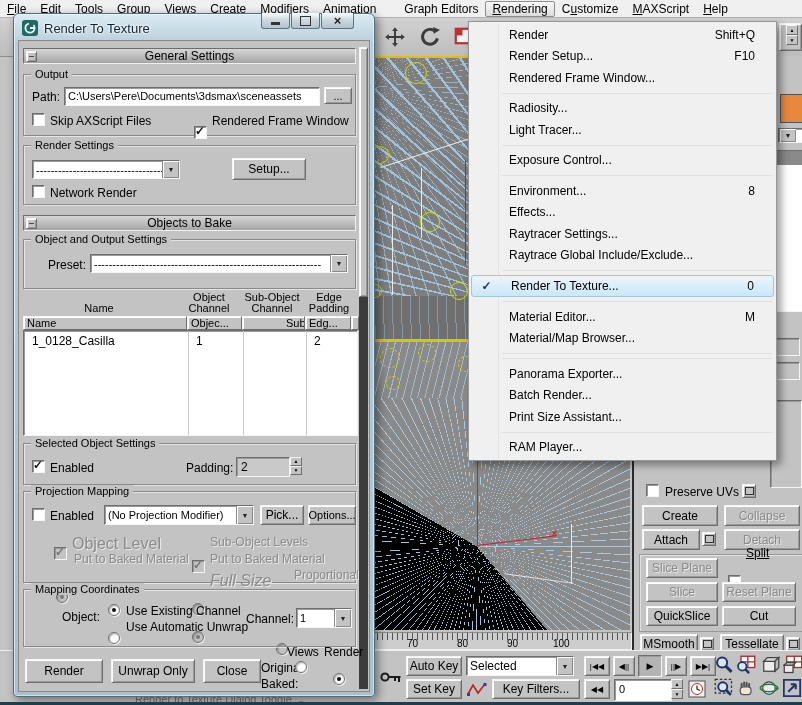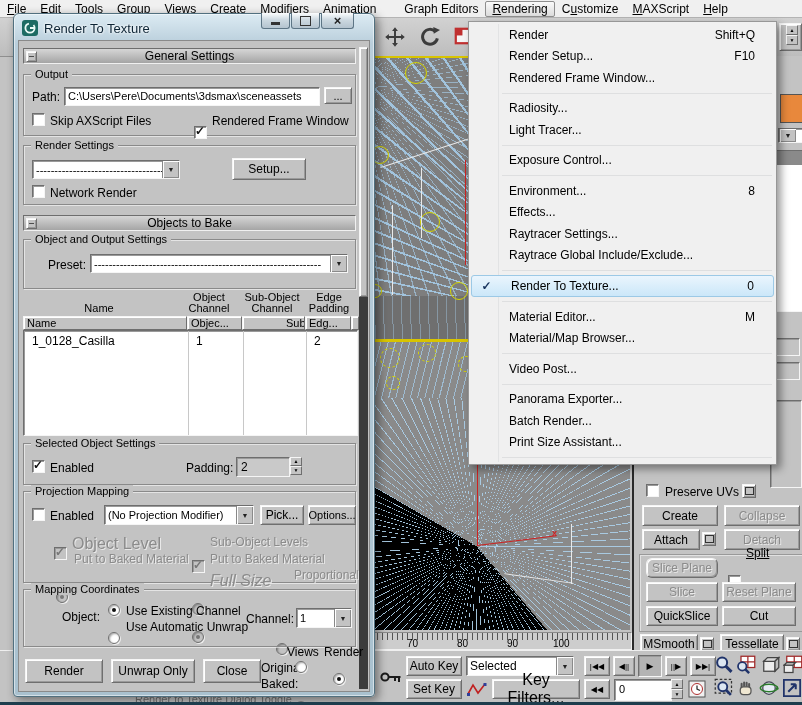--- a/index.html
+++ b/index.html
@@ -190,21 +190,21 @@
     <div class="abs btn" style="left:8px;top:449px;width:76px;height:21px;font-size:12px;">Create</div>
     <div class="abs btn dis" style="left:90px;top:449px;width:76px;height:21px;font-size:12px;">Collapse</div>
 
     <div class="abs btn" style="left:8px;top:473px;width:58px;height:21px;font-size:12px;">Attach</div>
     <div class="abs btn sbox" style="left:68px;top:476px;">
         <span style="width:7px;height:6px;border:1px solid #333;display:block;"></span>
       </div>
     <div class="abs btn dis" style="left:90px;top:473px;width:76px;height:21px;font-size:12px;">Detach</div>
 
     <div class="abs" style="left:5px;top:498px;width:162px;height:76px;border:1px solid #999;box-shadow:inset 1px 1px 0 rgba(255,255,255,.5);"></div>
-    <div class="abs btn dis" style="left:12px;top:502px;width:72px;height:20px;font-size:12px;border-radius:6px;">Slice Plane</div>
+    <div class="abs btn dis" style="left:12px;top:502px;width:72px;height:20px;font-size:12px;">Slice Plane</div>
     <div class="abs cb" style="left:94px;top:506px;"></div>
     <div class="lbl" style="left:112px;top:490px;font-size:12px;text-decoration:underline;">Split</div>
     <div class="abs btn dis" style="left:12px;top:526px;width:72px;height:20px;font-size:12px;text-align:right;">Slice</div>
     <div class="abs btn dis" style="left:88px;top:526px;width:74px;height:20px;font-size:12px;">Reset Plane</div>
     <div class="abs btn" style="left:12px;top:550px;width:72px;height:20px;font-size:12px;">QuickSlice</div>
     <div class="abs btn" style="left:88px;top:550px;width:74px;height:20px;font-size:12px;">Cut</div>
 
     <div class="abs btn" style="left:6px;top:578px;width:58px;height:20px;font-size:12px;">MSmooth</div>
     <div class="abs btn sbox" style="left:66px;top:581px;">
         <span style="width:7px;height:6px;border:1px solid #333;display:block;"></span>
@@ -244,21 +244,21 @@
       <span class="dd-txt">Selected</span>
         <span class="dd-btn">▼</span>
     </div>
     <div class="abs" style="left:466px;top:30px;">
       <svg width="22" height="16" viewBox="0 0 22 16">
           <polyline points="2,13 7,4 12,12 19,3" fill="none" stroke="#c02020" stroke-width="1.6"></polyline>
           <rect x="1" y="12" width="3" height="3" fill="#30409a"></rect>
           <rect x="17.5" y="2" width="3" height="3" fill="#30409a"></rect>
         </svg>
     </div>
-    <div class="abs btn" style="left:492px;top:28px;width:88px;height:20px;font-size:16px;">Key Filters...</div>
+    <div class="abs btn" style="left:492px;top:28px;width:88px;height:20px;font-size:12px;">Key Filters...</div>
 
     <div class="abs btn" style="left:584px;top:5px;width:26px;height:20px;font-size:8px;">|◀◀</div>
     <div class="abs btn" style="left:613px;top:5px;width:22px;height:20px;font-size:8px;">◀||</div>
     <div class="abs btn pressed" style="left:638px;top:4px;width:24px;height:22px;font-size:9px;background:#b4b4b4;">▶</div>
     <div class="abs btn" style="left:665px;top:5px;width:22px;height:20px;font-size:8px;">||▶</div>
     <div class="abs btn" style="left:690px;top:5px;width:26px;height:20px;font-size:8px;">▶▶|</div>
 
     <div class="abs btn" style="left:584px;top:28px;width:26px;height:20px;font-size:8px;">◀◀</div>
     <div class="abs sunken" style="left:614px;top:28px;width:56px;height:20px;">
       <div style="padding:3px 4px;">0</div>
@@ -556,33 +556,33 @@
       <div class="menu-item">
         <span class="check"></span>
         <span class="mi-label">Material Editor...</span>
         <span class="mi-shortcut">M</span>
       </div>
       <div class="menu-item">
         <span class="check"></span>
         <span class="mi-label">Material/Map Browser...</span>
       </div>
       <div class="menu-sep"></div>
-      <div class="menu-item">
-        <span class="check"></span>
-        <span class="mi-label">Video Post...</span>
-      </div>
       <div class="menu-sep"></div>
       <div class="menu-item">
         <span class="check"></span>
         <span class="mi-label">Panorama Exporter...</span>
       </div>
       <div class="menu-item">
         <span class="check"></span>
         <span class="mi-label">Batch Render...</span>
       </div>
       <div class="menu-item">
         <span class="check"></span>
         <span class="mi-label">Print Size Assistant...</span>
       </div>
       <div class="menu-sep"></div>
+      <div class="menu-item">
+        <span class="check"></span>
+        <span class="mi-label">RAM Player...</span>
+      </div>
     </div>
 
 </div>
 
 </body></html>

